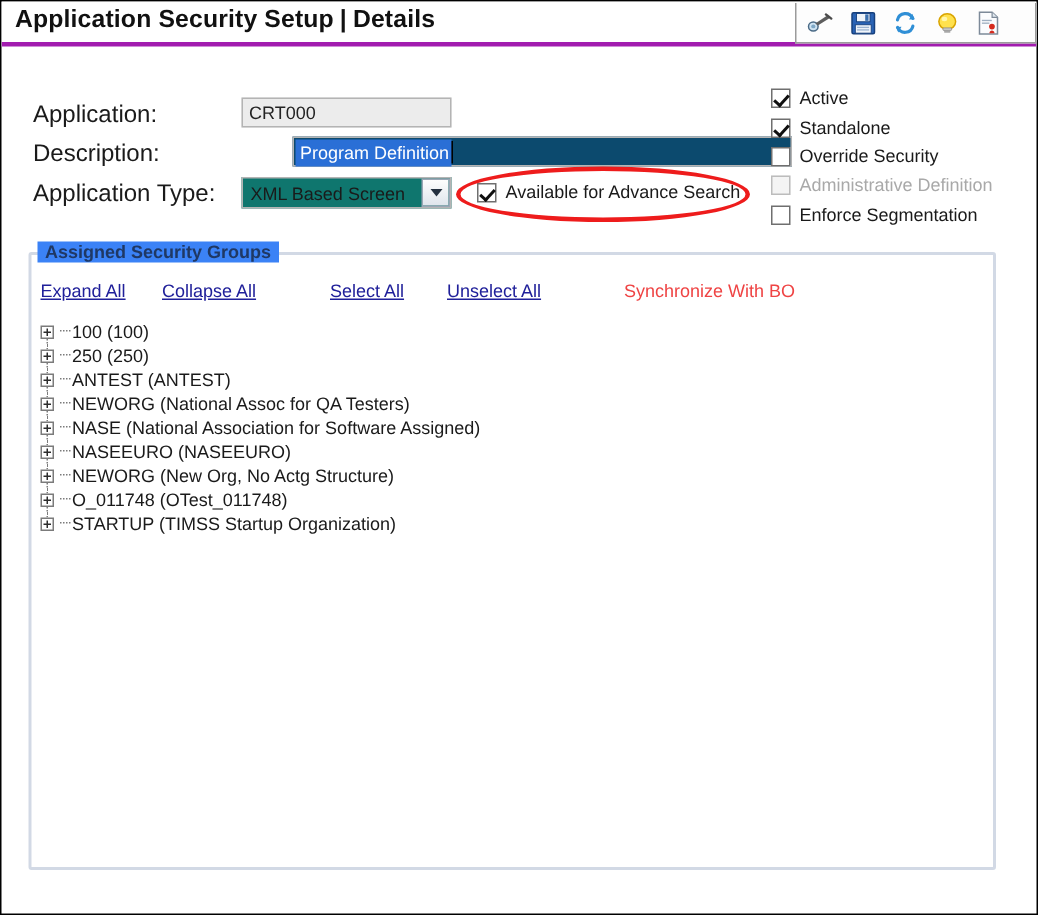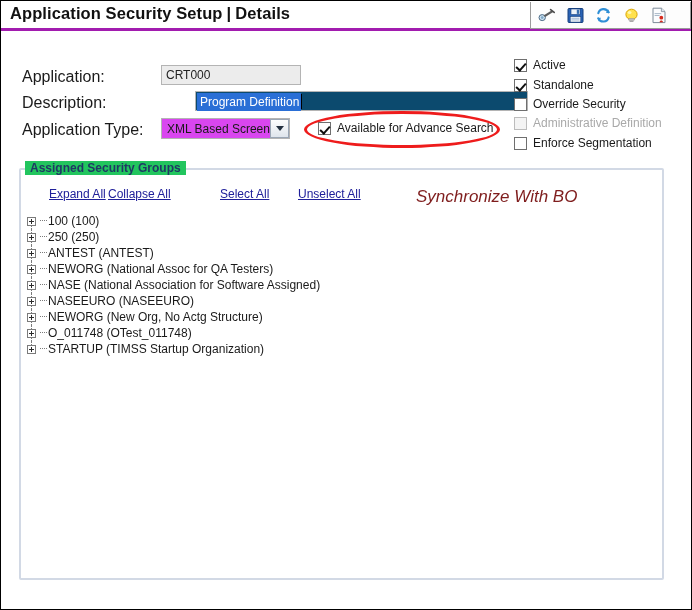--- a/index.html
+++ b/index.html
@@ -130,25 +130,25 @@
     width: 1px;
     height: 15px;
     background: #000000;
     vertical-align: -3px;
   }
 
   #fld-apptype {
     position: absolute;
     left: 160px;
     top: 117px;
-    width: 129px;
+    width: 140px;
     height: 21px;
     box-sizing: border-box;
     border: 1px solid #b4b4b4;
-    background: #d946ef;
+    background: #0f766e;
     display: flex;
     align-items: center;
     cursor: pointer;
   }
   #fld-apptype .combo-value {
     flex: 1;
     padding-left: 5px;
     font-size: 12px;
     color: #1a1a1a;
     white-space: nowrap;
@@ -242,45 +242,44 @@
     height: 412px;
     box-sizing: border-box;
     border: 2px solid #d2d9e5;
     background: #ffffff;
     border-radius: 2px;
   }
   #groupbox-legend {
     position: absolute;
     left: 24px;
     top: 160px;
-    background: #22c55e;
+    background: #3b82f6;
     padding: 0 5px;
     font-size: 12px;
     font-weight: bold;
     color: #1f3864;
     white-space: nowrap;
   }
 
   
   .act-link {
     position: absolute;
     font-size: 12px;
     color: #20209a;
     text-decoration: underline;
     cursor: pointer;
     white-space: nowrap;
   }
   .act-static {
     position: absolute;
-    font-size: 17px;
-    color: #7f1d1d;
-    white-space: nowrap;
-    font-style: italic;
-  }
-  #lnk-expand   { left: 26px;  top: 186px; margin-left: 22px; }
+    font-size: 12px;
+    color: #ef4444;
+    white-space: nowrap;
+  }
+  #lnk-expand   { left: 26px;  top: 186px; }
   #lnk-collapse { left: 107px; top: 186px; }
   #lnk-select   { left: 219px; top: 186px; }
   #lnk-unselect { left: 297px; top: 186px; }
   #lbl-sync     { left: 415px; top: 186px; }
 
   
   #tree {
     position: absolute;
     left: 26px;
     top: 212px;

